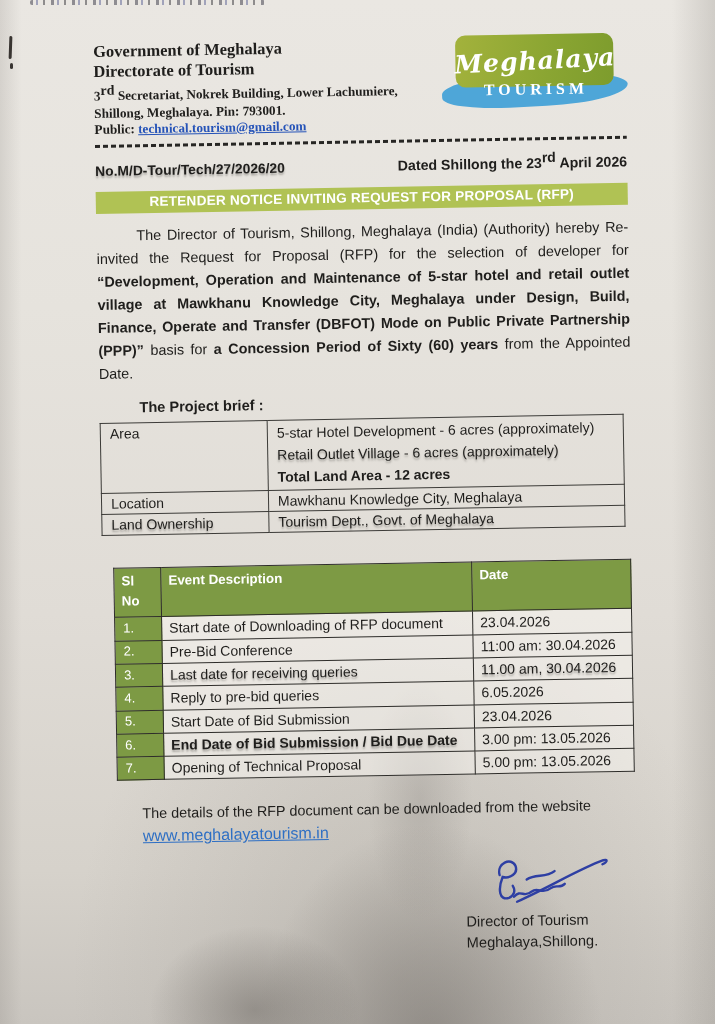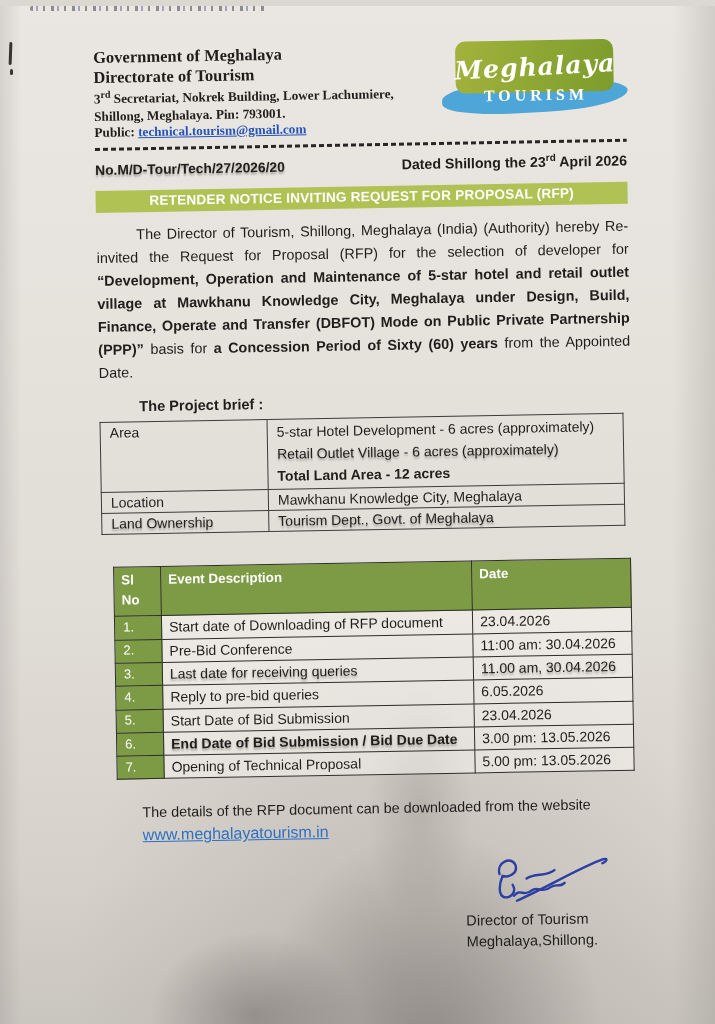--- a/index.html
+++ b/index.html
@@ -10,21 +10,20 @@
   }
   .paper{
     position:absolute;inset:0;
     background:
       radial-gradient(ellipse 150px 120px at 255px 1010px, rgba(95,90,85,.45), transparent 70%),
       radial-gradient(ellipse 240px 300px at 430px 1040px, rgba(105,100,95,.50), transparent 72%),
       radial-gradient(ellipse 70px 160px at 420px 800px, rgba(130,125,120,.28), transparent 75%),
       radial-gradient(ellipse 420px 520px at 400px 980px, rgba(140,135,128,.30), transparent 78%),
       linear-gradient(90deg, rgba(120,115,110,.18) 0, transparent 3%, transparent 94%, rgba(140,136,130,.28) 100%),
       linear-gradient(180deg,#eae7e2 0%,#e6e3dd 30%,#e0dcd6 60%,#d6d2cb 85%,#c9c5bf 100%);
-    margin-top: 6px;
   }
   
   .top-sliver{
     position:absolute;top:0;left:30px;width:235px;height:5px;opacity:.75;
     background:repeating-linear-gradient(90deg,
       rgba(45,45,60,.65) 0 3px, transparent 3px 6px,
       rgba(40,50,120,.5) 6px 8px, transparent 8px 13px,
       rgba(30,30,35,.6) 13px 15px, transparent 15px 21px);
     filter:blur(.7px);border-radius:2px;
   }
@@ -60,21 +59,21 @@
     position:absolute;left:0;top:46px;width:180px;text-align:center;
     font-family:"Liberation Serif",serif;font-weight:bold;color:#fff;
     font-size:16px;letter-spacing:4px;
   }
 
   .dashes{margin-top:7px;height:3px;background:repeating-linear-gradient(90deg,#272624 0 5px,transparent 5px 8px);}
 
   .ref-row{display:flex;justify-content:space-between;align-items:baseline;margin-top:9px;font-weight:bold;}
   .ref-no{font-size:13.8px;}
   .ref-date{font-size:14.2px;}
-  sup{font-size:10px;}
+  sup{font-size:14px;}
 
   .banner{
     margin-top:13px;background:#b0c254;color:#fff;font-weight:bold;
     text-align:center;font-size:13.6px;padding:3px 0 4px;letter-spacing:.2px;
   }
 
   .intro{margin-top:11px;font-size:14.4px;line-height:1.6;text-align:justify;text-indent:40px;}
   .b{font-weight:bold;}
 
   .brief-title{margin:13px 0 7px 40px;font-weight:bold;font-size:14.6px;}

